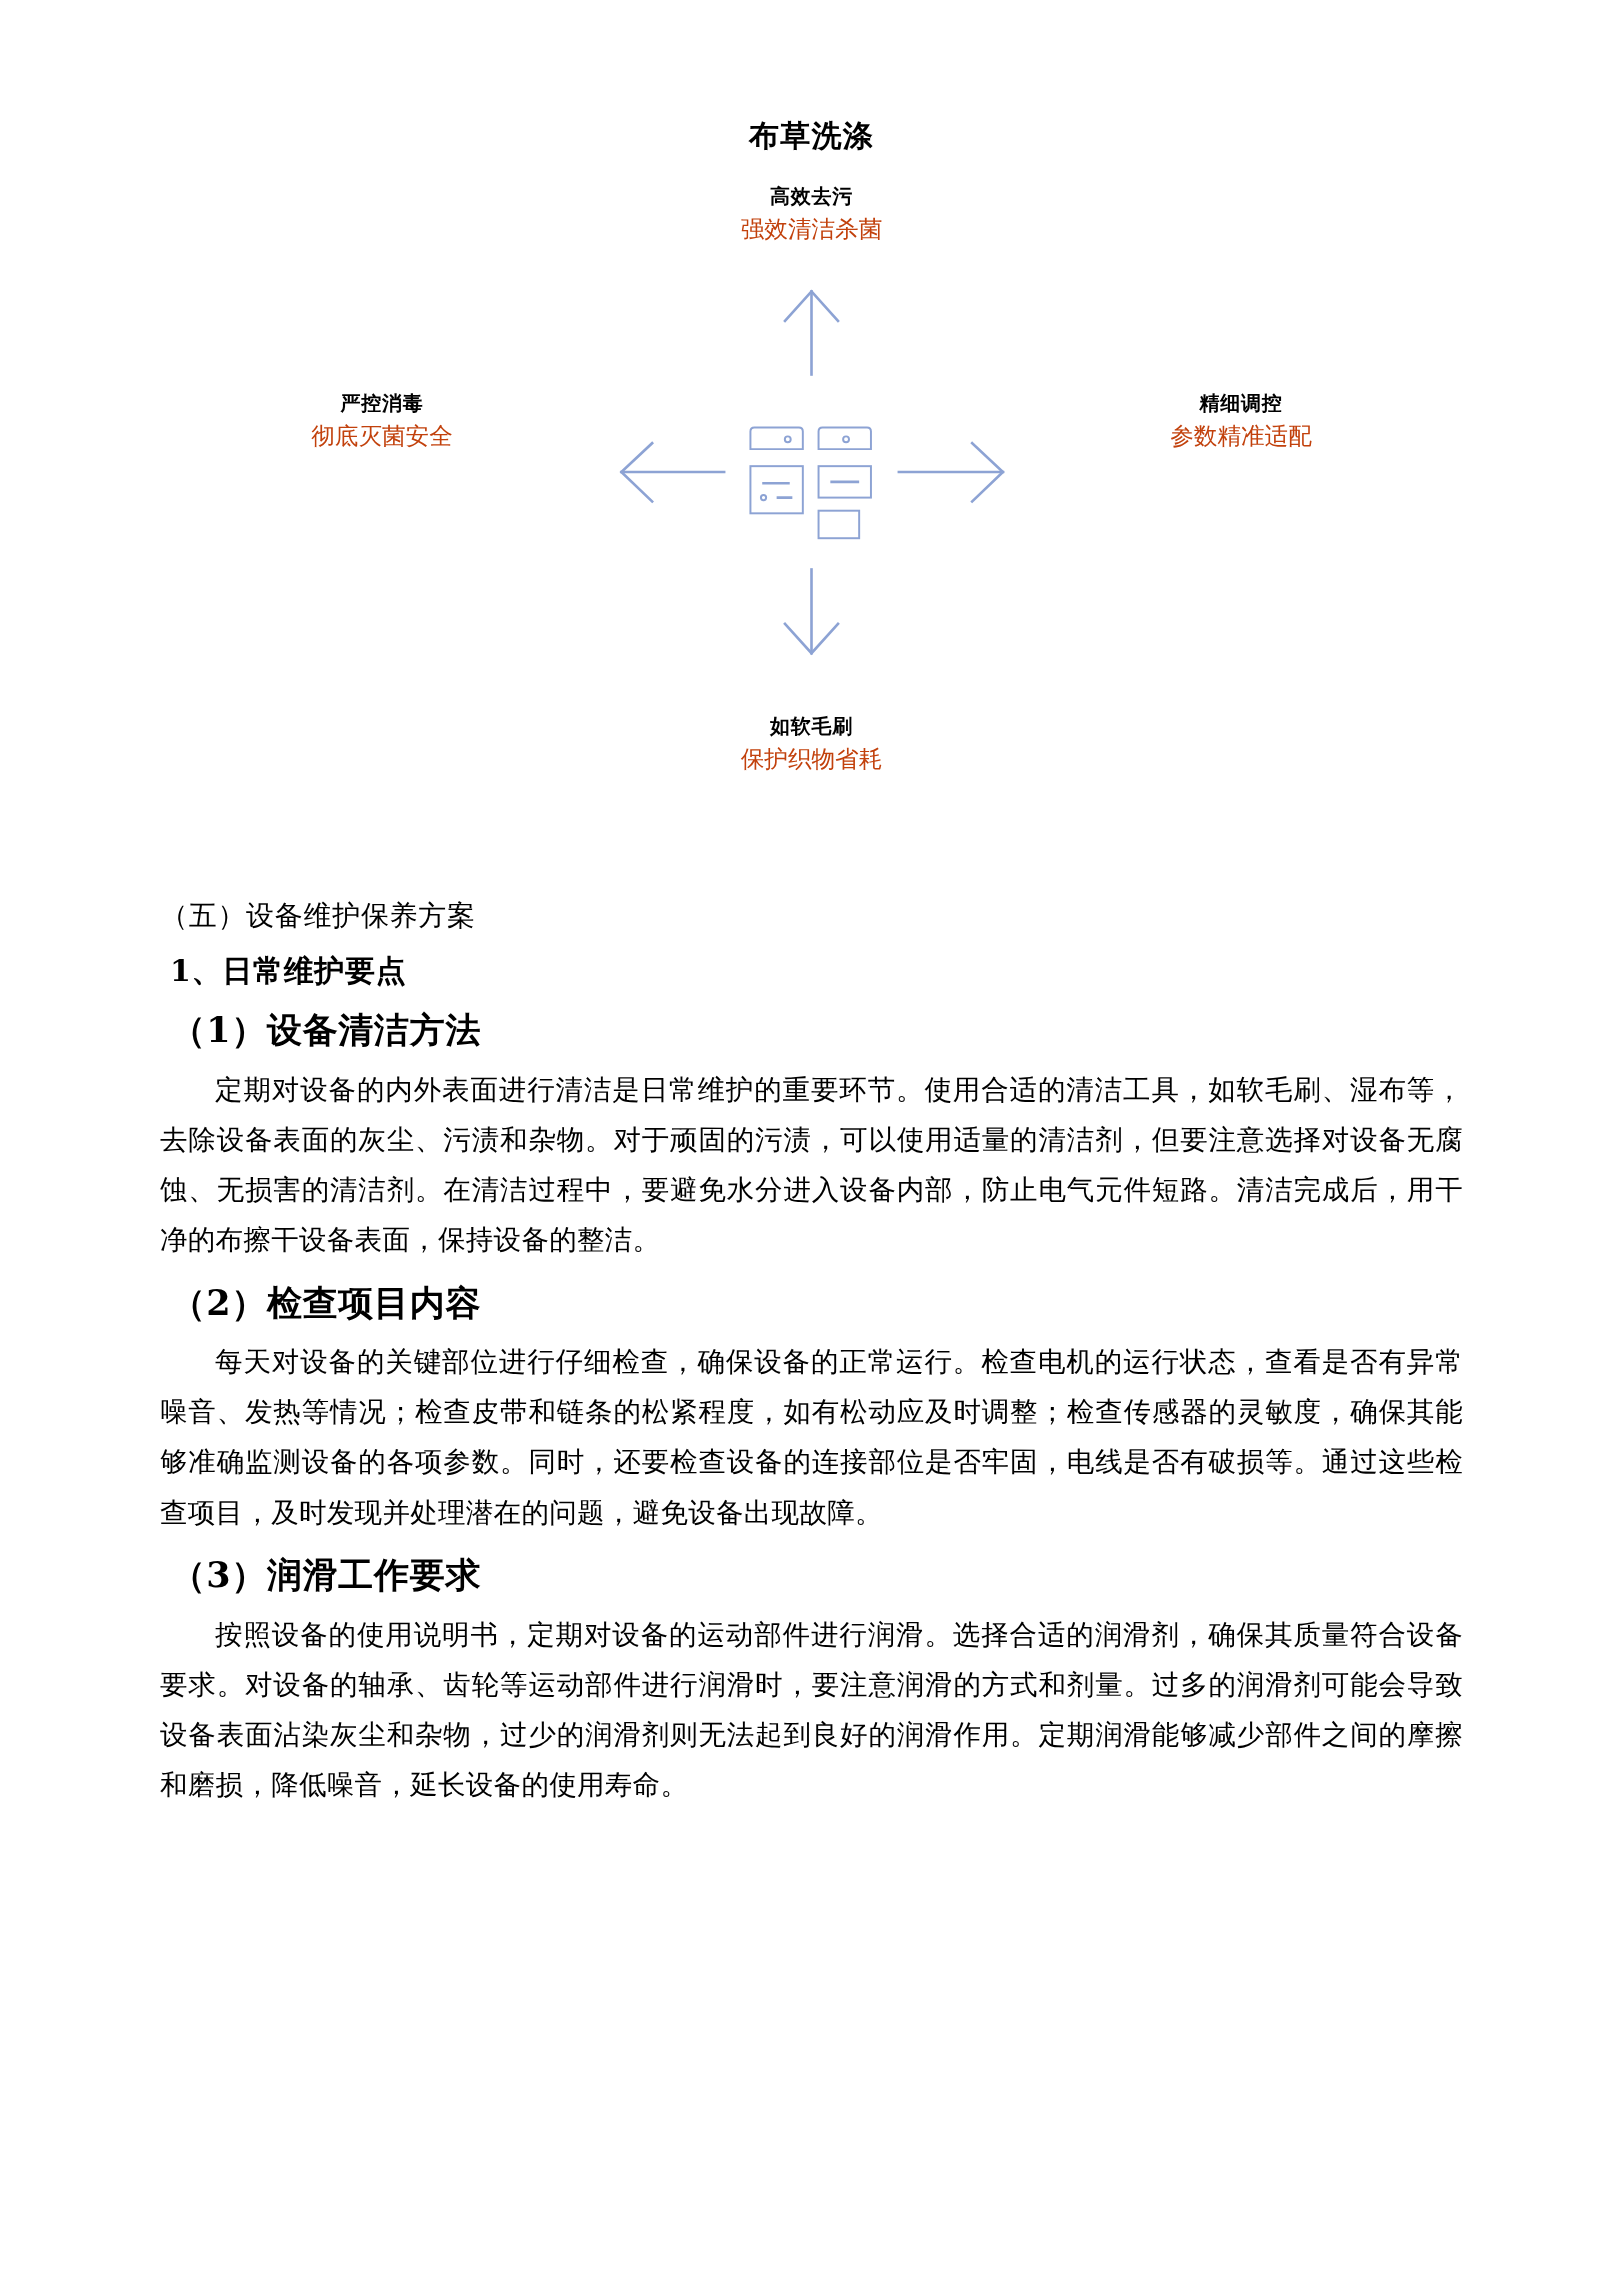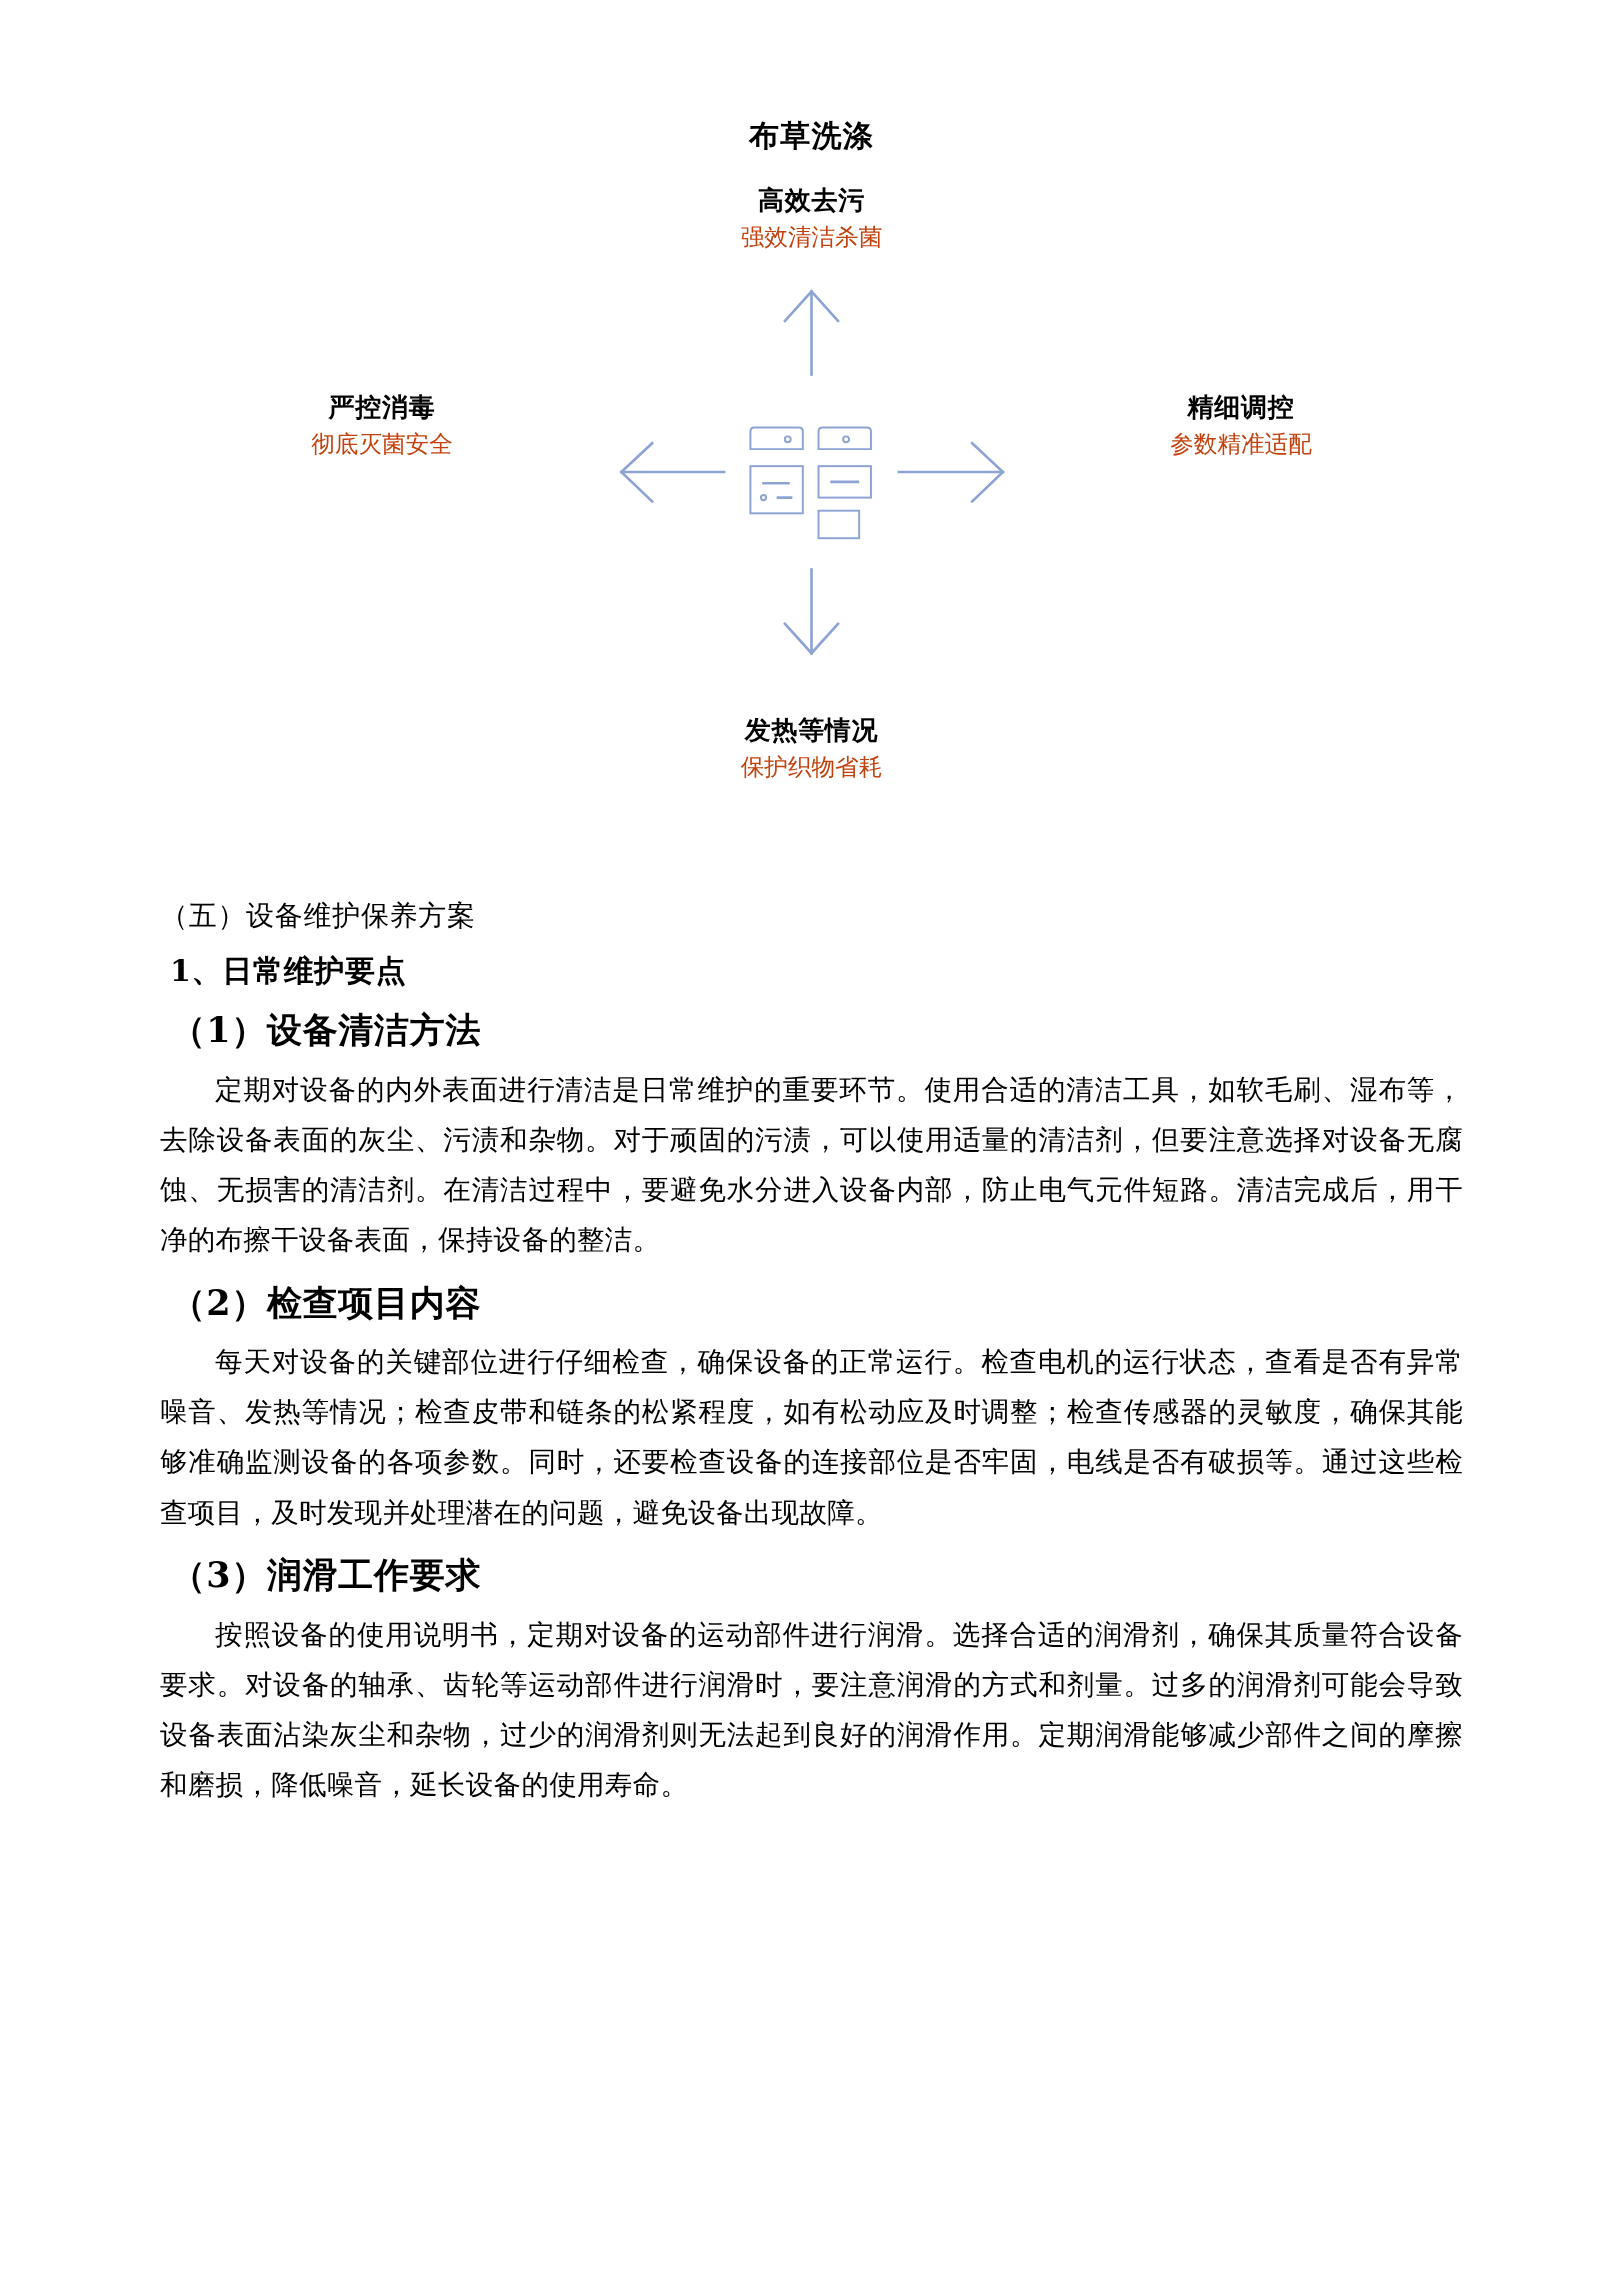--- a/index.html
+++ b/index.html
@@ -34,21 +34,21 @@
     font-weight: bold;
     letter-spacing: 1.3px;
     line-height: 1.2;
   }
   .node {
     position: absolute;
     text-align: center;
     line-height: 1.35;
   }
   .node-title {
-    font-size: 26px;
+    font-size: 20px;
     font-weight: bold;
     letter-spacing: 0.7px;
     white-space: nowrap;
   }
   .node-sub {
     font-size: 23.6px;
     font-weight: normal;
     color: #c2410c;
     white-space: nowrap;
     margin-top: 3.9px;
@@ -165,21 +165,21 @@
       <div class="node-title">严控消毒</div>
       <div class="node-sub">彻底灭菌安全</div>
     </div>
 
     <div class="node node-right">
       <div class="node-title">精细调控</div>
       <div class="node-sub">参数精准适配</div>
     </div>
 
     <div class="node node-bottom">
-      <div class="node-title">发热等情况</div>
+      <div class="node-title">如软毛刷</div>
       <div class="node-sub">保护织物省耗</div>
     </div>
   </div>
 
   <h2 class="h-section">（五）设备维护保养方案</h2>
 
   <h3 class="h-sub">1、日常维护要点</h3>
 
   <h4 class="h-item">（1）设备清洁方法</h4>
   <p class="body">定期对设备的内外表面进行清洁是日常维护的重要环节。使用合适的清洁工具，如软毛刷、湿布等，去除设备表面的灰尘、污渍和杂物。对于顽固的污渍，可以使用适量的清洁剂，但要注意选择对设备无腐蚀、无损害的清洁剂。在清洁过程中，要避免水分进入设备内部，防止电气元件短路。清洁完成后，用干净的布擦干设备表面，保持设备的整洁。</p>

